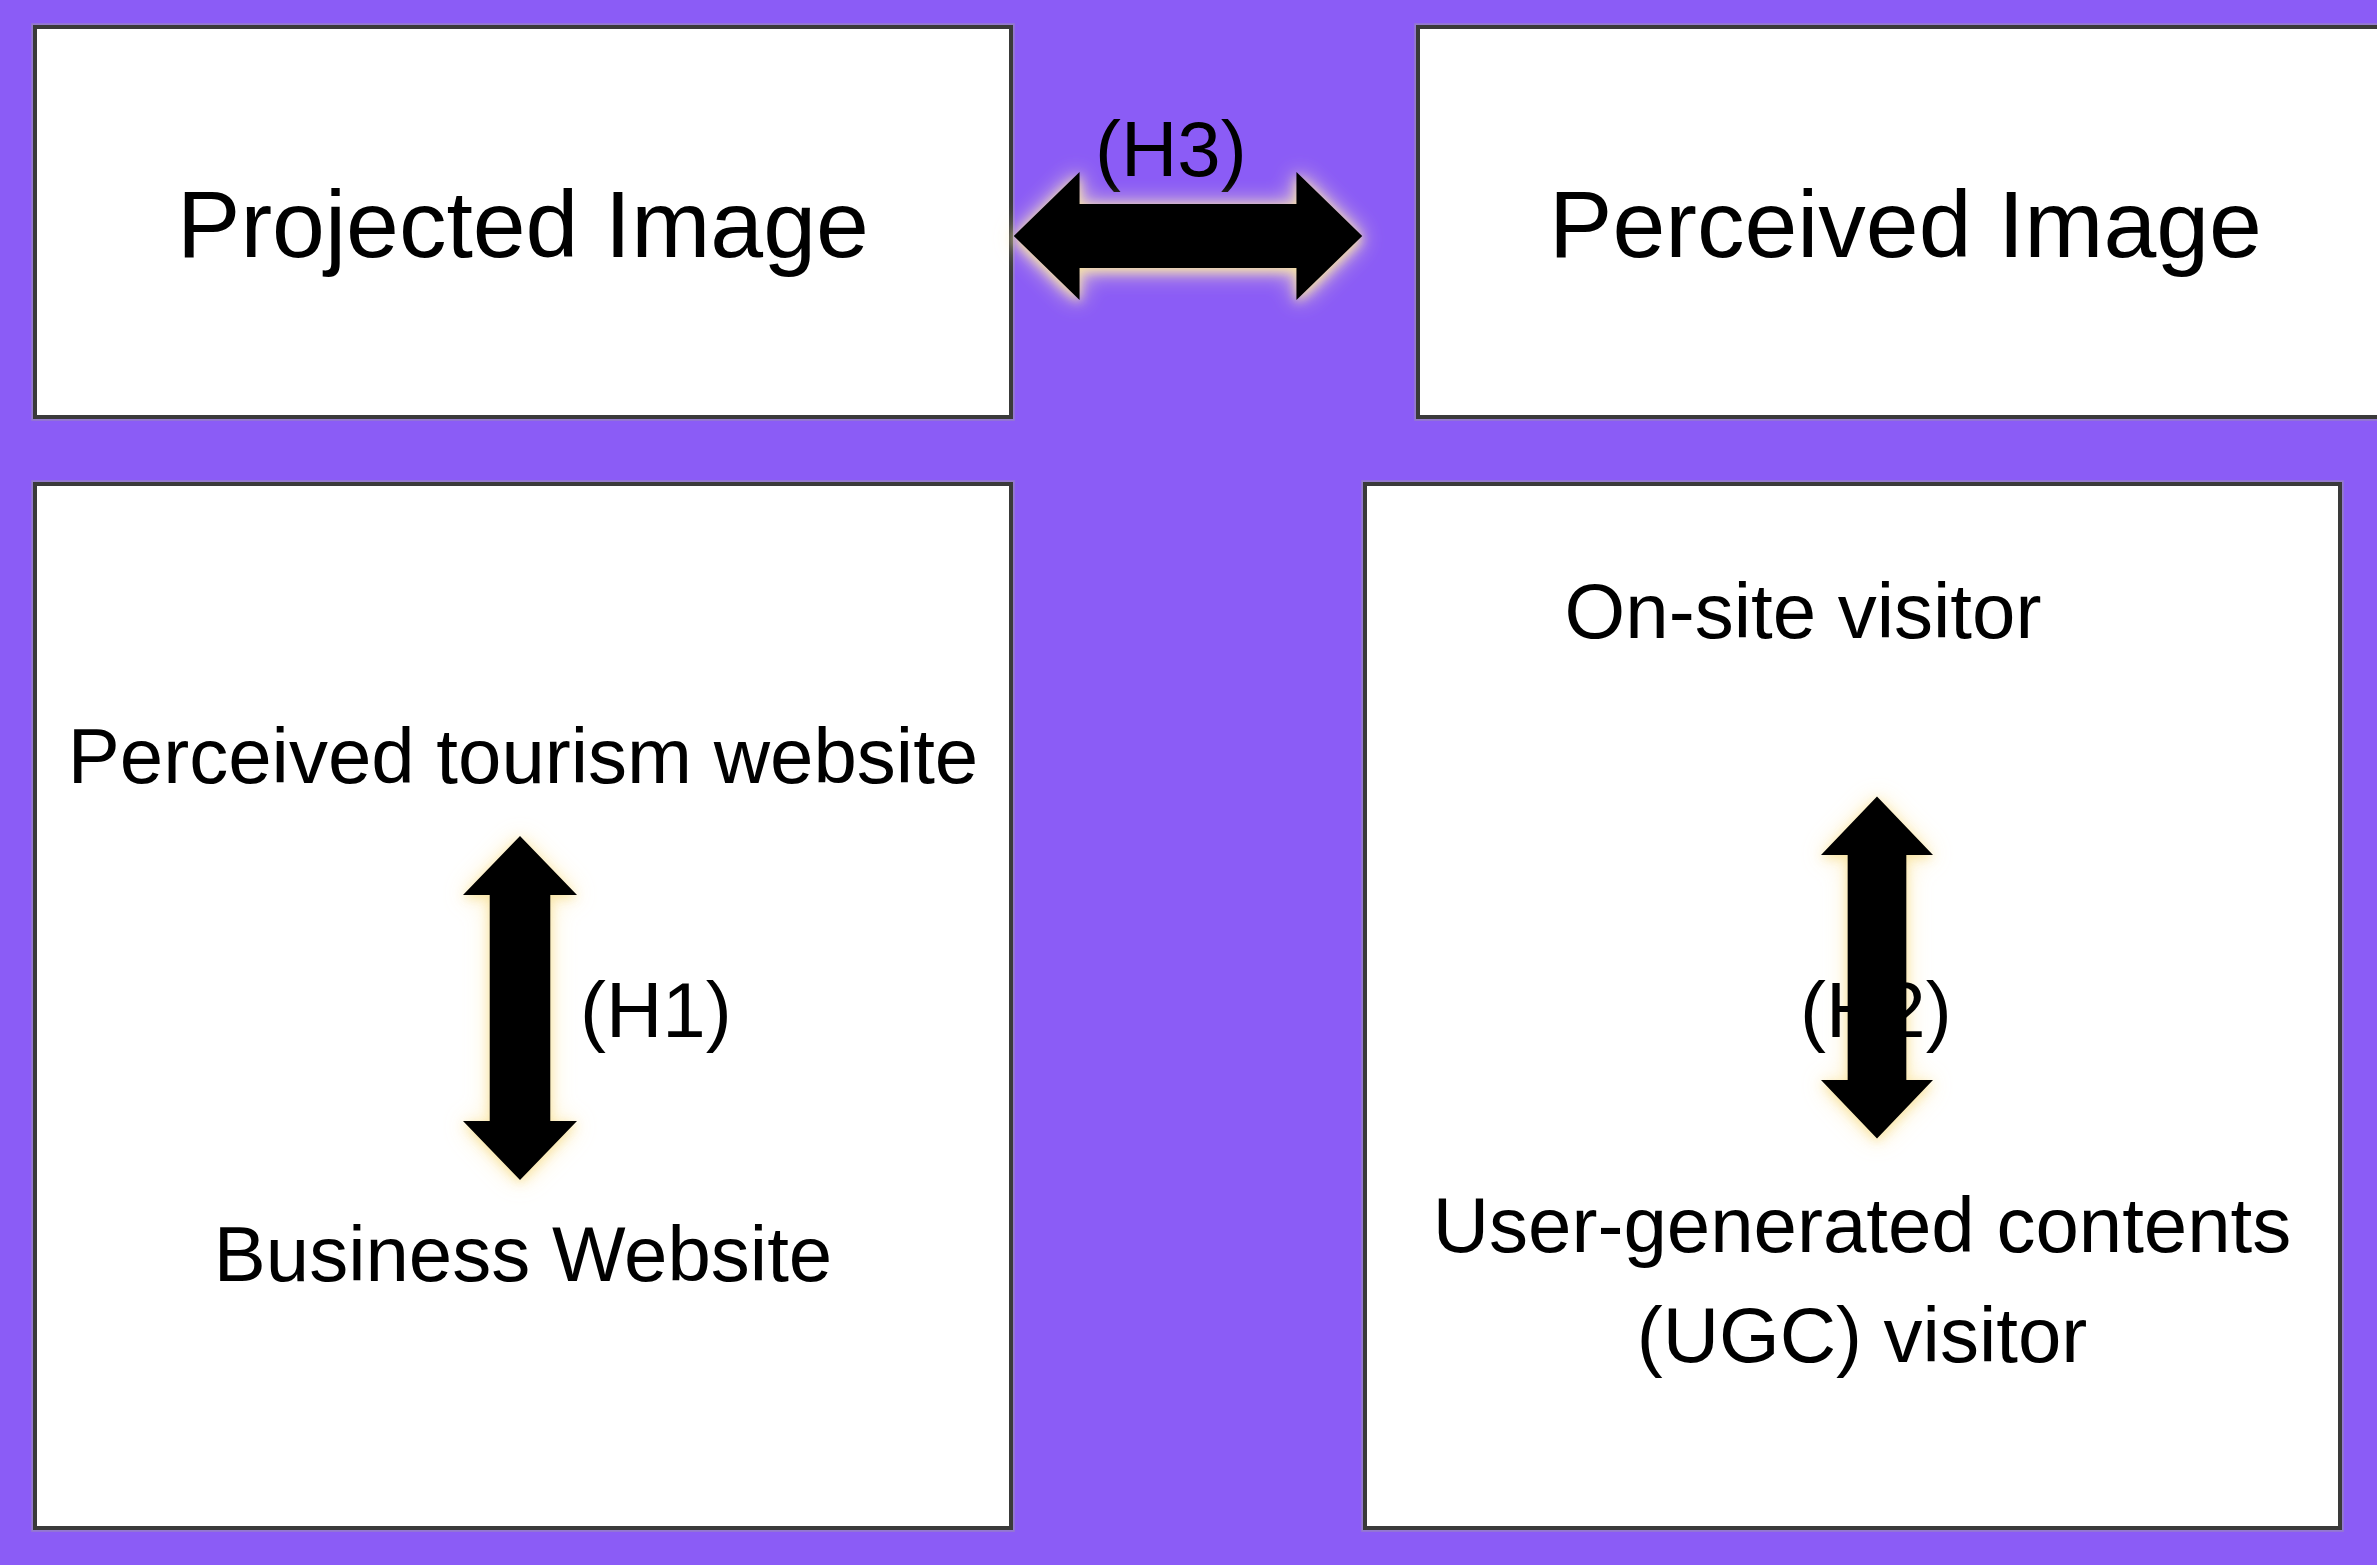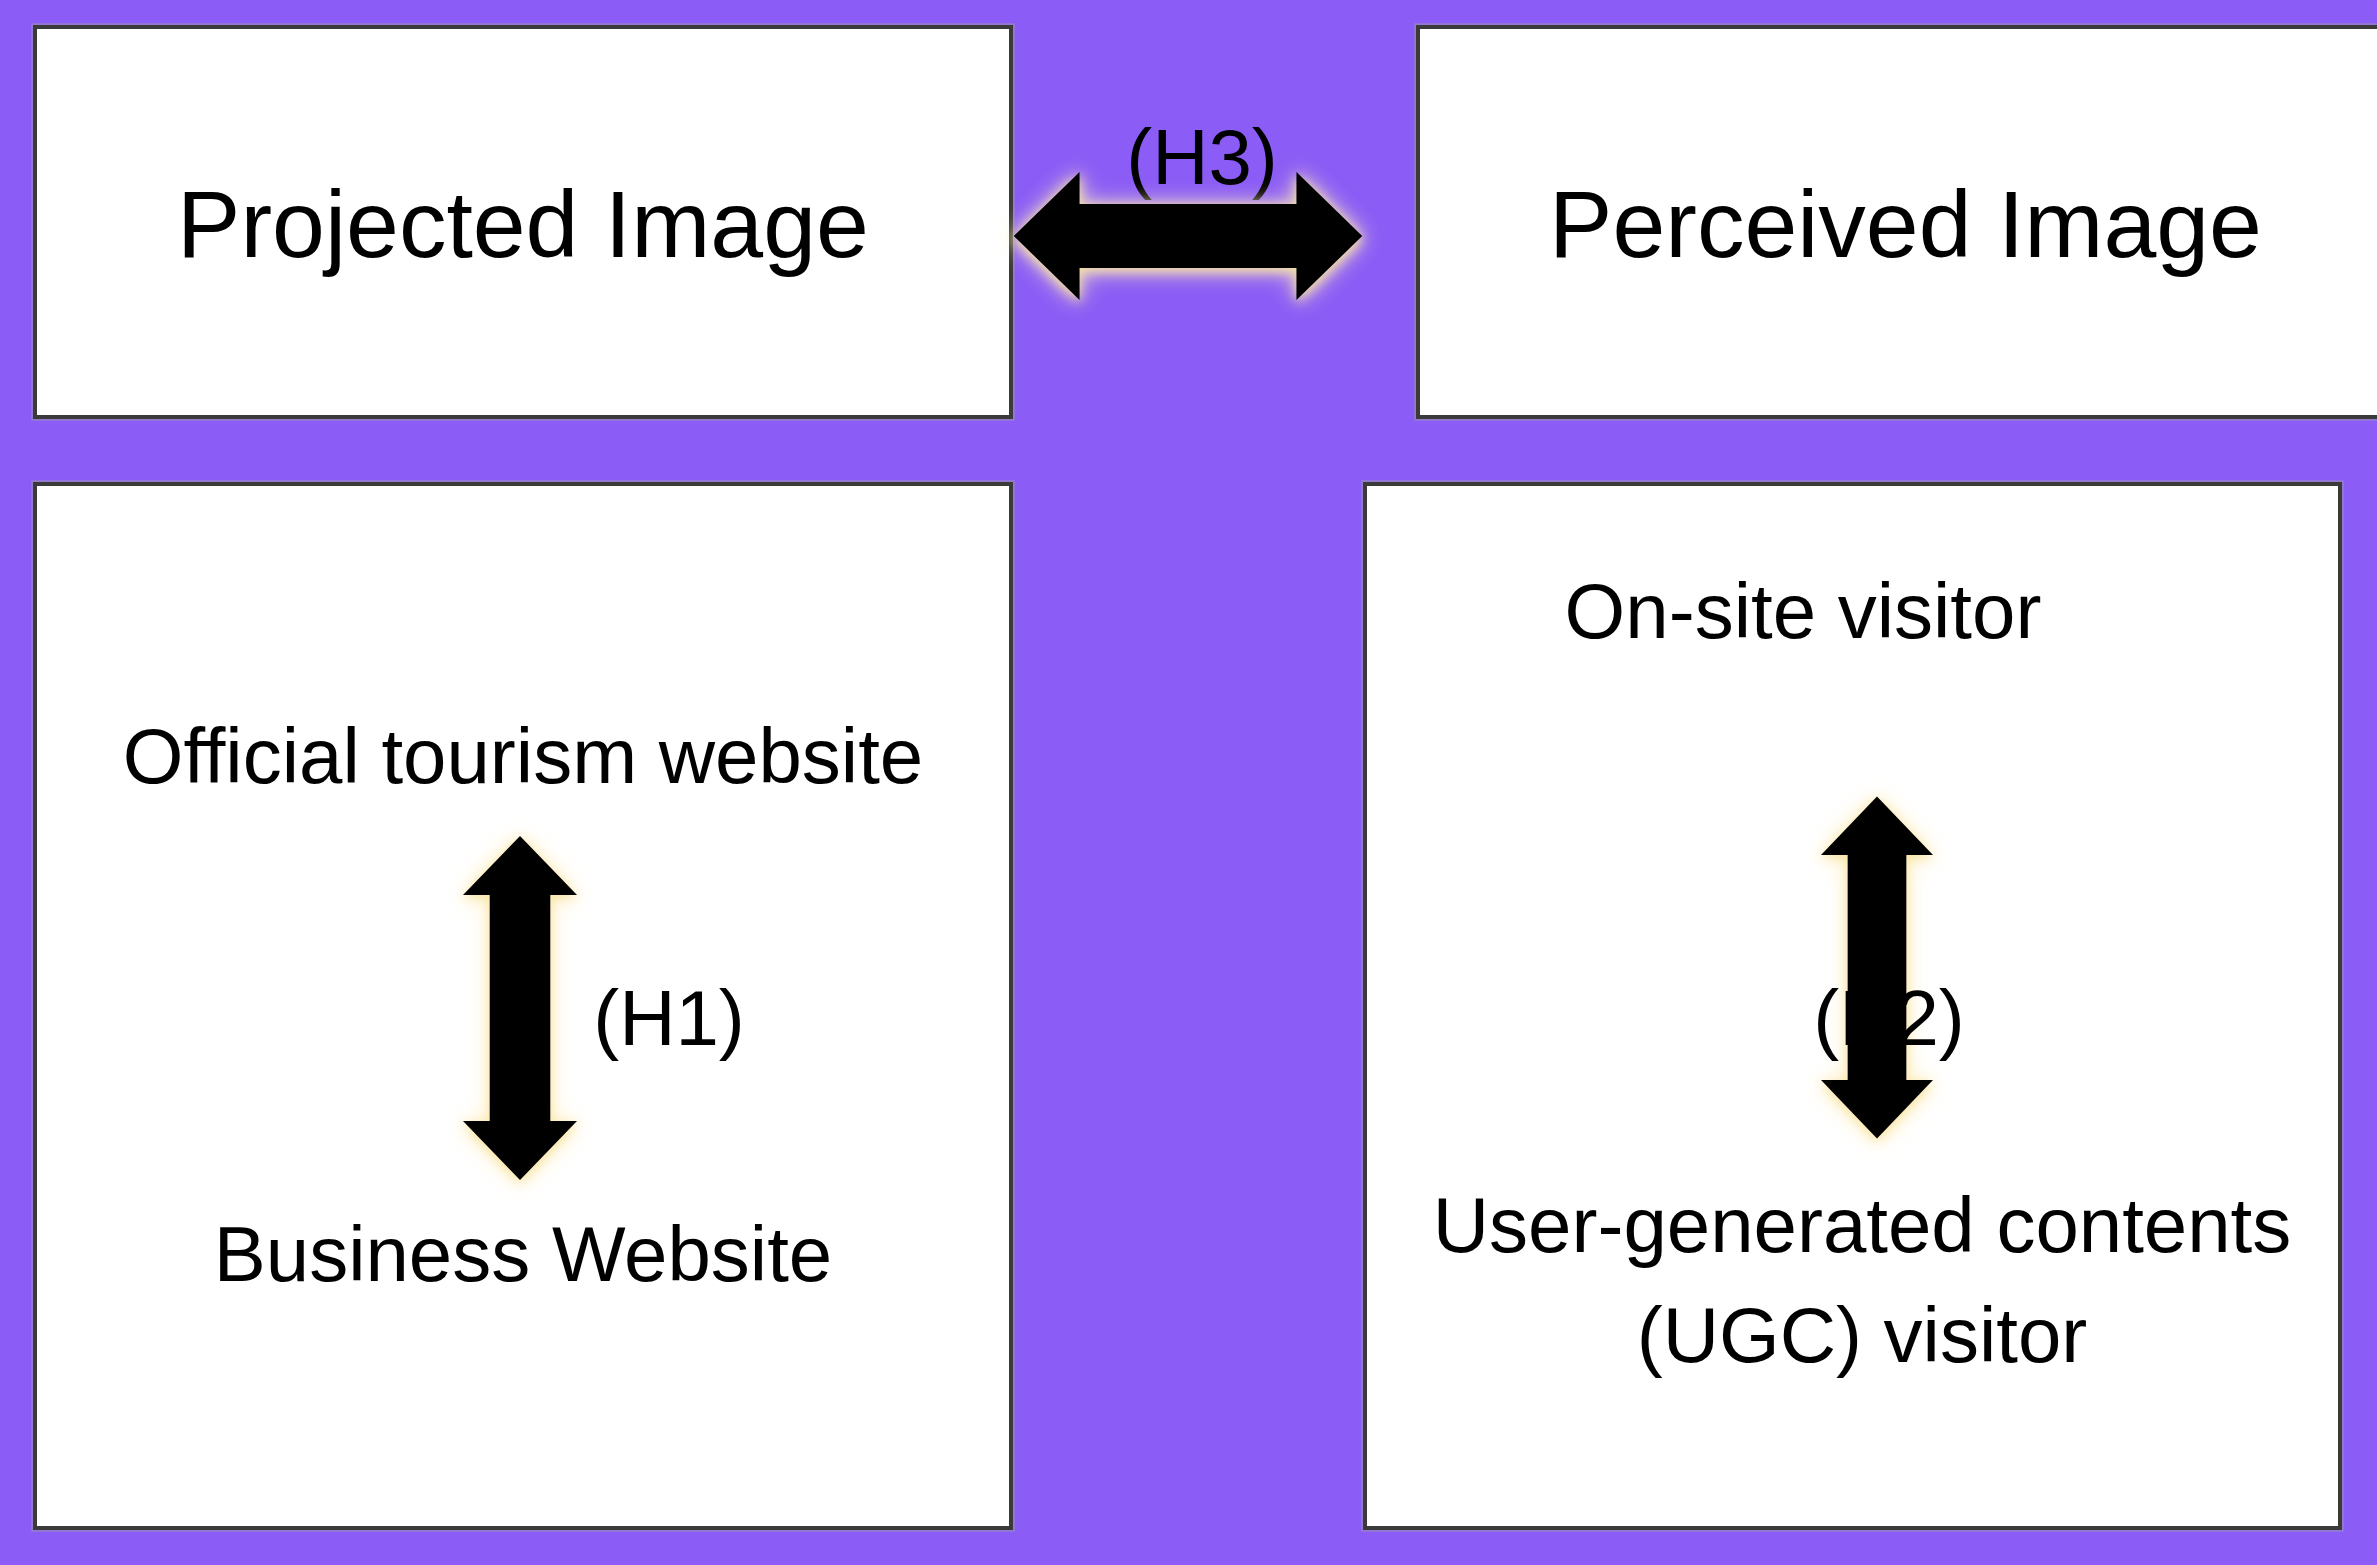--- a/index.html
+++ b/index.html
@@ -34,23 +34,21 @@
   .body-text {
     position: absolute;
     text-align: center;
     font-size: 78px;
     color: #000000;
   }
   .hyp-label {
     position: absolute;
     font-size: 78px;
     line-height: 1.05;
-    text-align: center;
     white-space: nowrap;
-    margin-top: 8px;
   }
   .arrow-svg {
     position: absolute;
     filter: drop-shadow(0 3.6px 5.4px rgba(247,227,160,0.95)) drop-shadow(0 0 10.7px rgba(255,238,192,0.85));
   }
   .arrow-svg polygon {
     fill: #000000;
     stroke: none;
   }
 </style>
@@ -68,21 +66,21 @@
   </div>
 
   <div class="hyp-label" style="left:1095px; top:109px; width:214px;">(H3)</div>
 
   <svg class="arrow-svg" style="left:1013px; top:172px;" width="350" height="128" viewBox="0 0 392 144">
     <polygon points="0,72 74,0 74,36 318,36 318,0 392,72 318,144 318,108 74,108 74,144"></polygon>
   </svg>
 
   <div class="box" style="left:33px; top:482px; width:980px; height:1048px;">
   </div>
-  <div class="body-text" style="left:33px; top:712px; width:980px; line-height:89px;">Official tourism website</div>
+  <div class="body-text" style="left:33px; top:712px; width:980px; line-height:89px;">Perceived tourism website</div>
 
   <svg class="arrow-svg" style="left:463px; top:836px;" width="114" height="344" viewBox="0 0 128 386">
     <polygon points="64,0 128,66 98,66 98,320 128,320 64,386 0,320 30,320 30,66 0,66"></polygon>
   </svg>
 
   <div class="hyp-label" style="left:580px; top:970px; width:178px;">(H1)</div>
 
   <div class="body-text" style="left:33px; top:1210px; width:980px; line-height:89px;">Business Website</div>
 
   <div class="box" style="left:1363px; top:482px; width:979px; height:1048px;">

